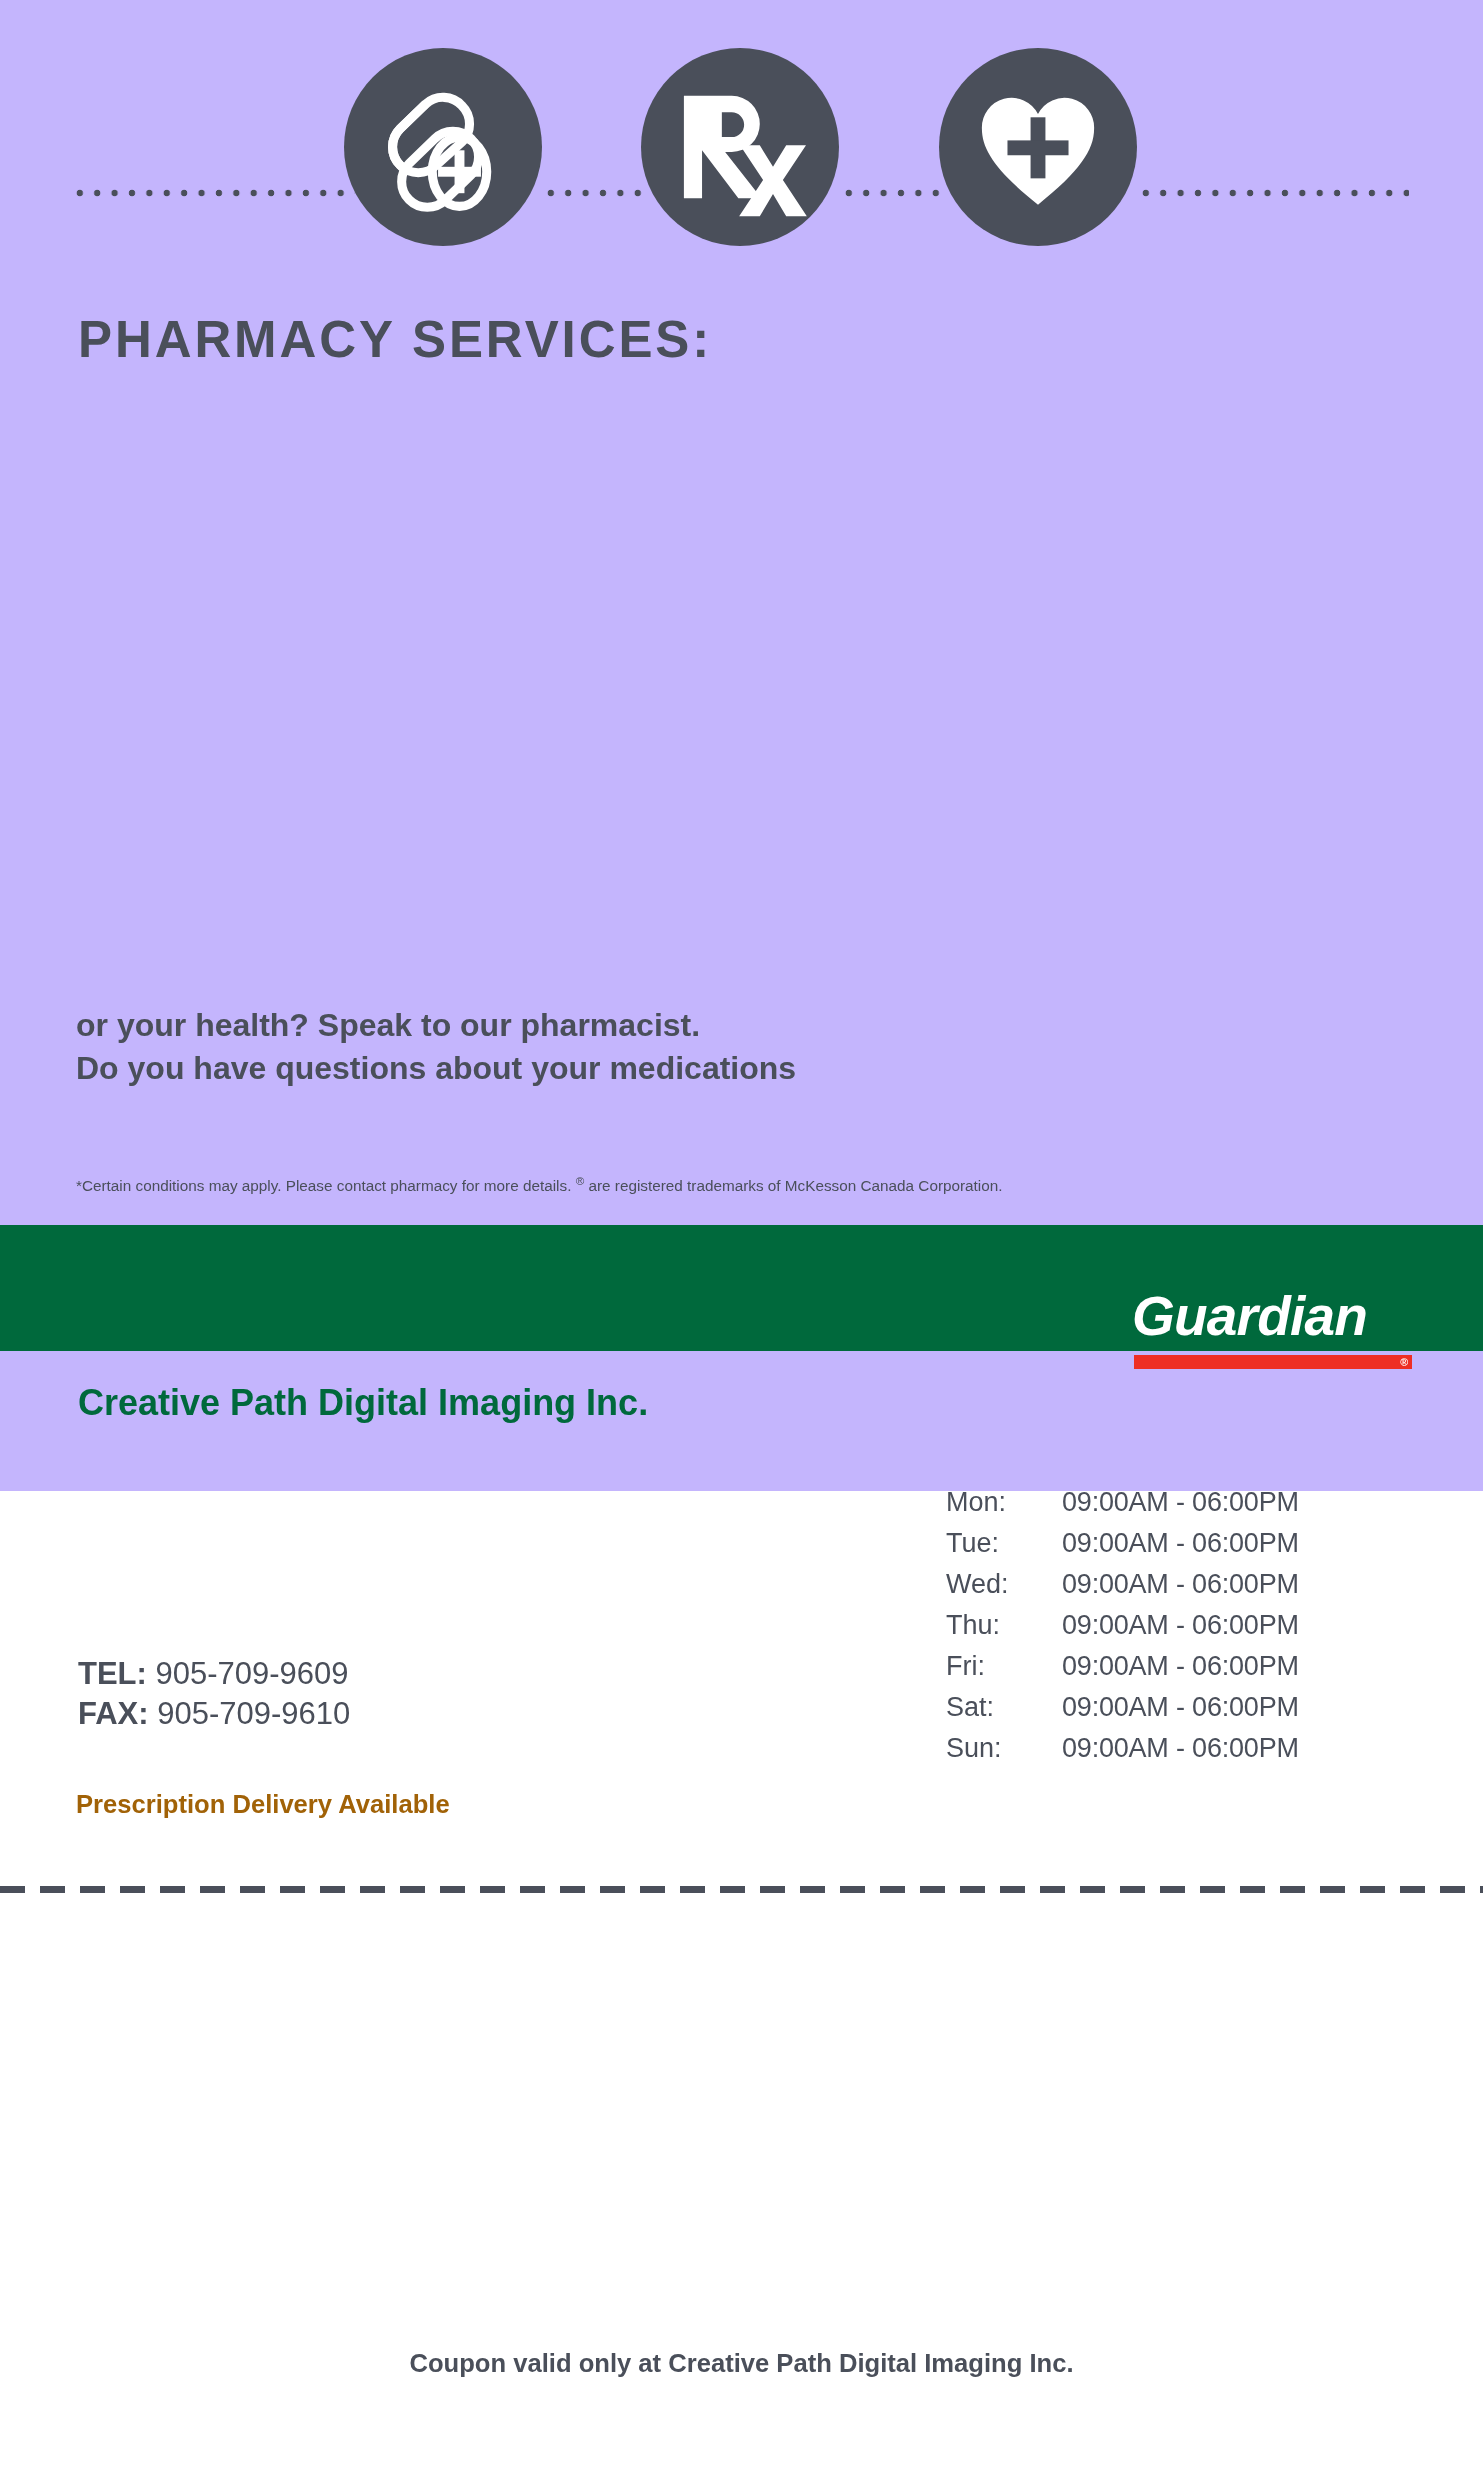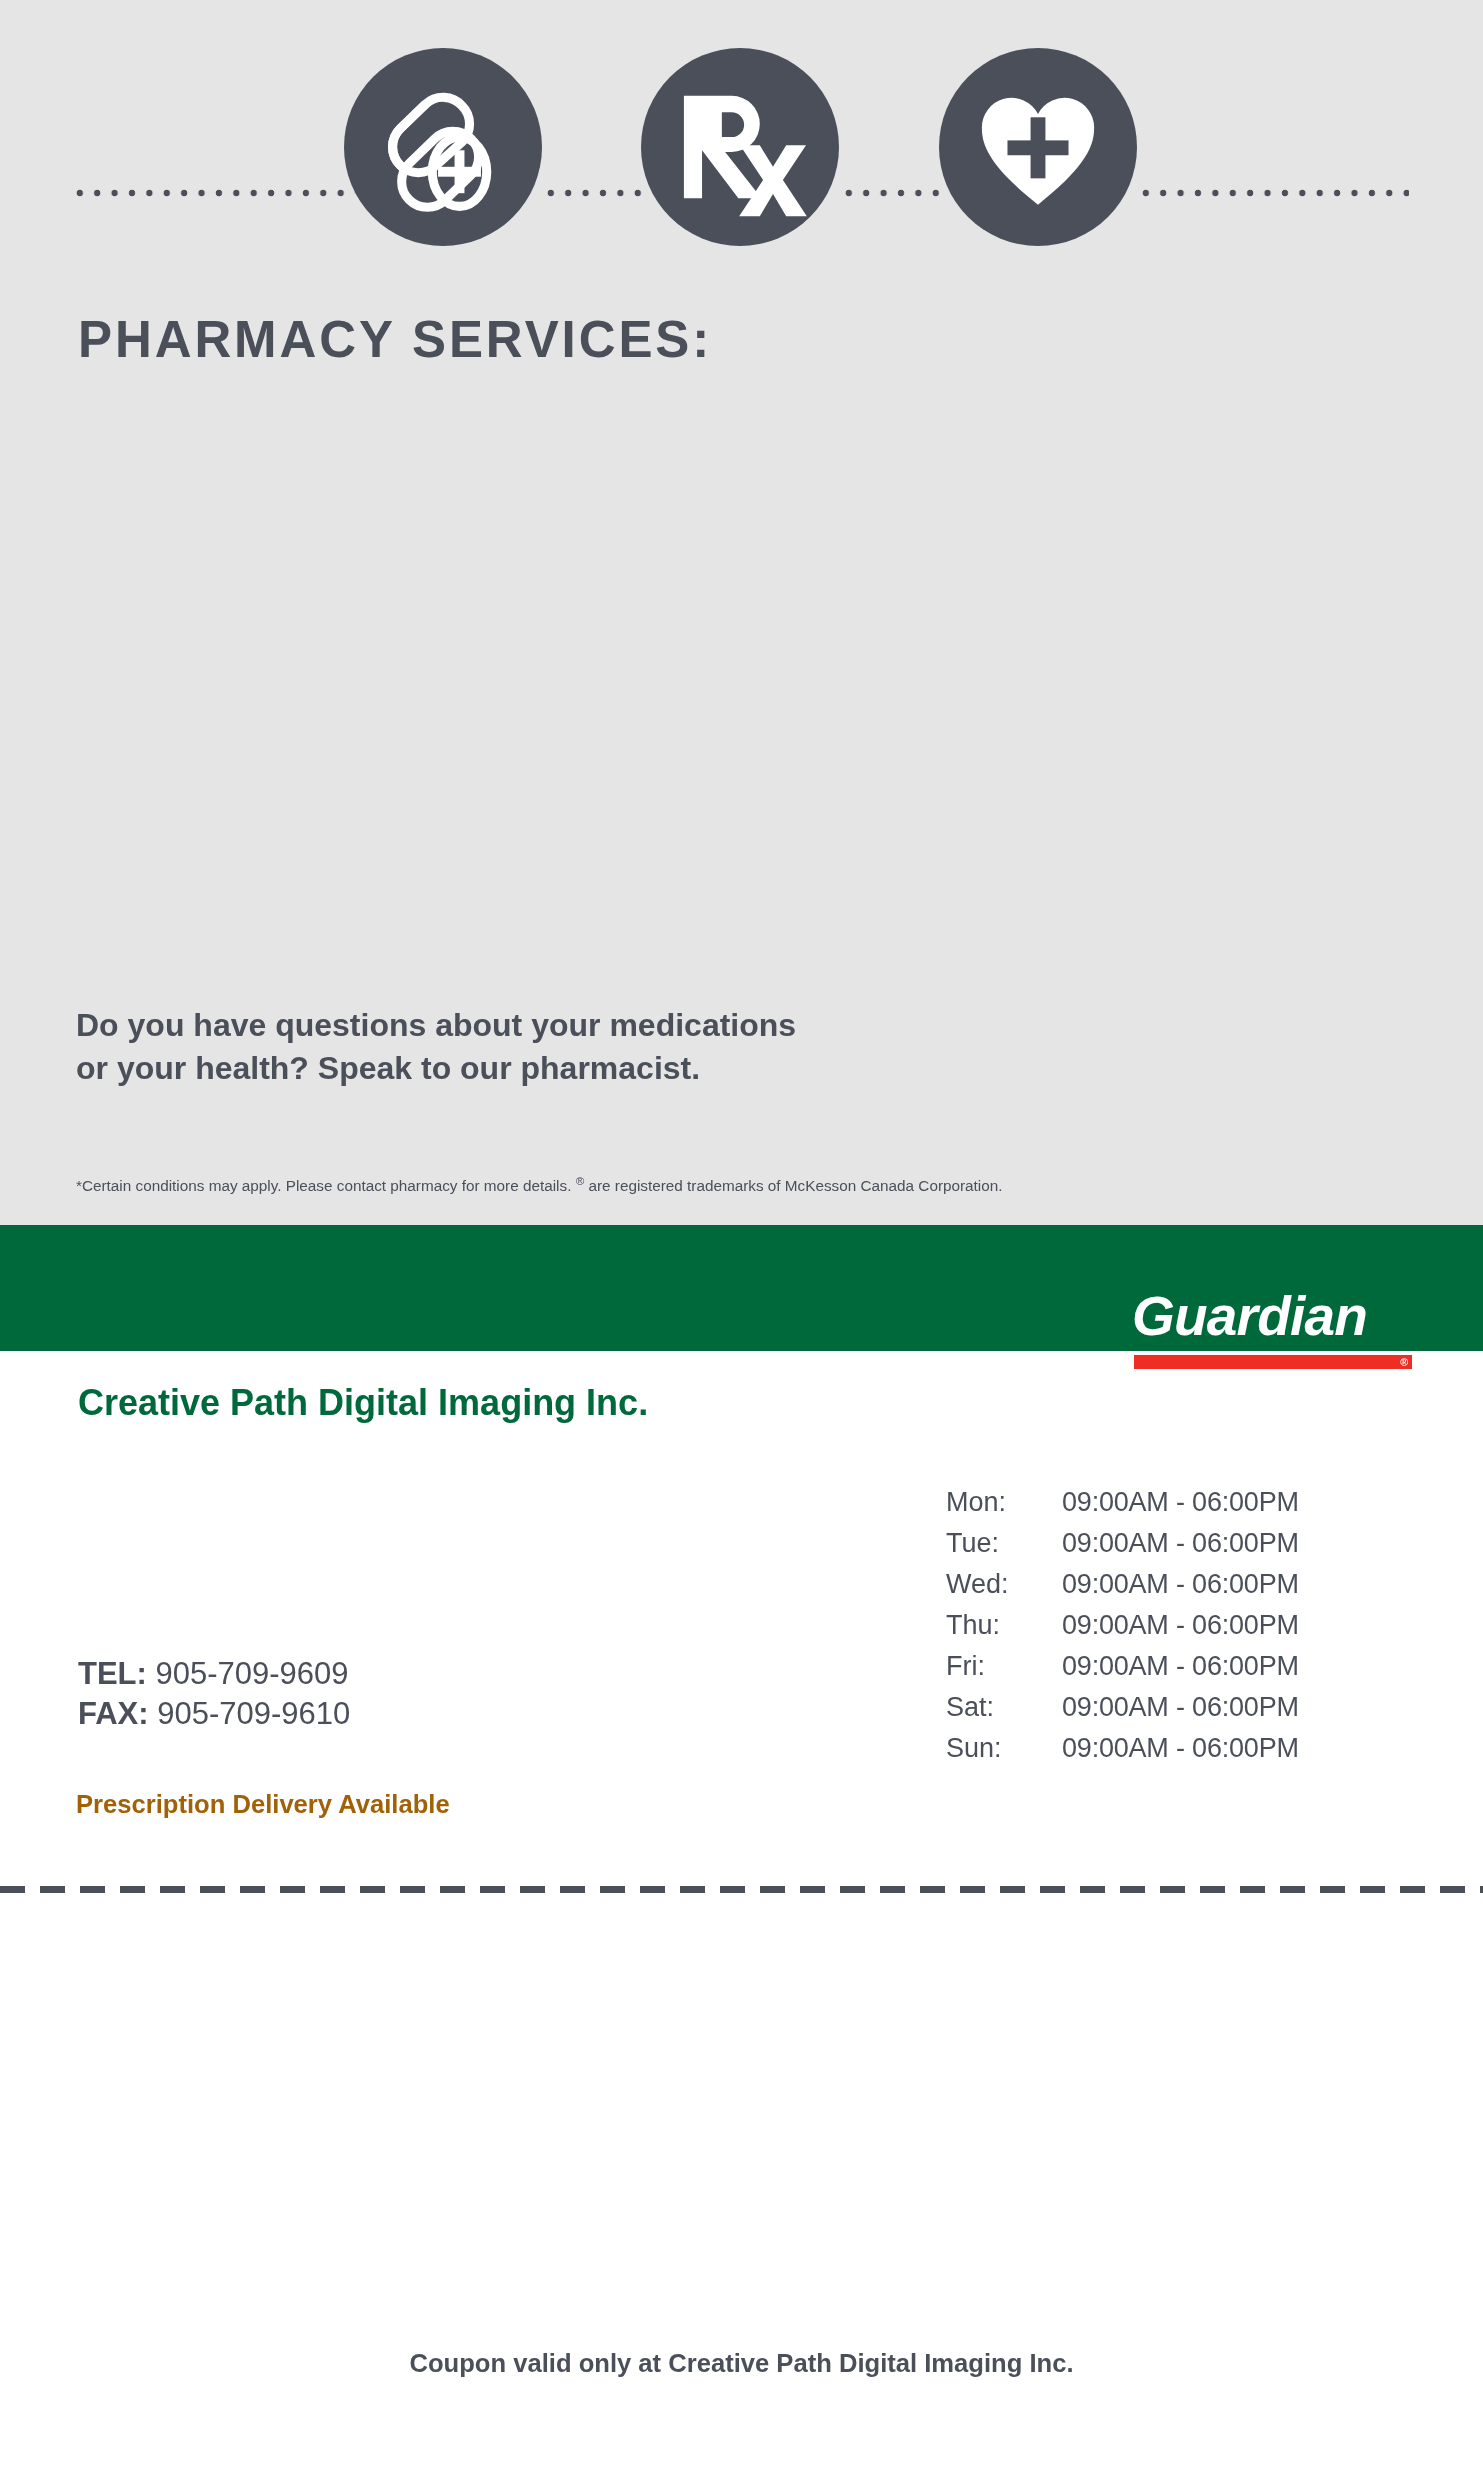--- a/index.html
+++ b/index.html
@@ -18,22 +18,22 @@
     background: #ffffff;
     overflow: hidden;
   }
 
   
   .gray-panel {
     position: absolute;
     left: 0;
     top: 0;
     width: 1483px;
-    height: 1225px;
-    background: #e5e5e5;
+    height: 1491px;
+    background: #c4b5fd;
   }
 
   
   .icon-strip {
     position: absolute;
     left: 0;
     top: 40px;
     width: 1483px;
     height: 207px;
   }
@@ -278,22 +278,22 @@
             <rect x="111" y="84" width="18" height="74"></rect>
             <rect x="83" y="112" width="74" height="18"></rect>
           </g>
         </svg>
       </div>
     </div>
 
     <div class="section-title">PHARMACY SERVICES:</div>
 
     <div class="question">
+      <div>or your health? Speak to our pharmacist.</div>
       <div>Do you have questions about your medications</div>
-      <div>or your health? Speak to our pharmacist.</div>
     </div>
 
     <div class="fineprint">
       <span>*Certain conditions may apply. Please contact pharmacy for more details.</span>
       <span class="reg">®</span>
       <span>are registered trademarks of McKesson Canada Corporation.</span>
     </div>
   </div>
 
   <div class="green-band">

